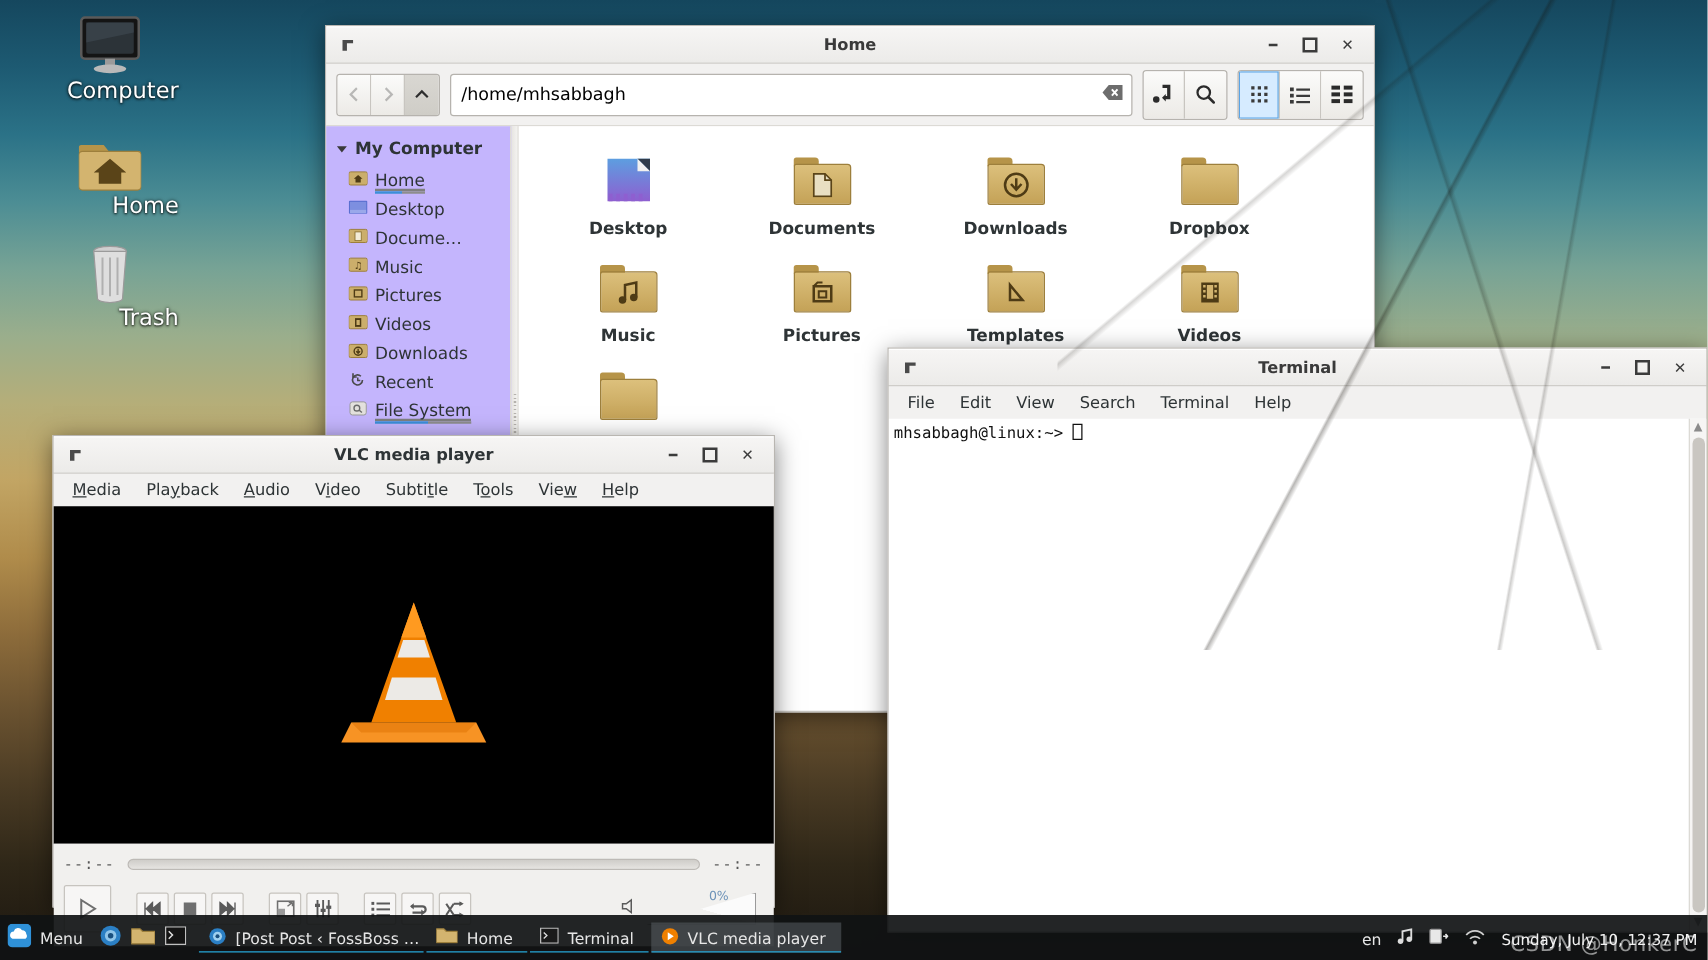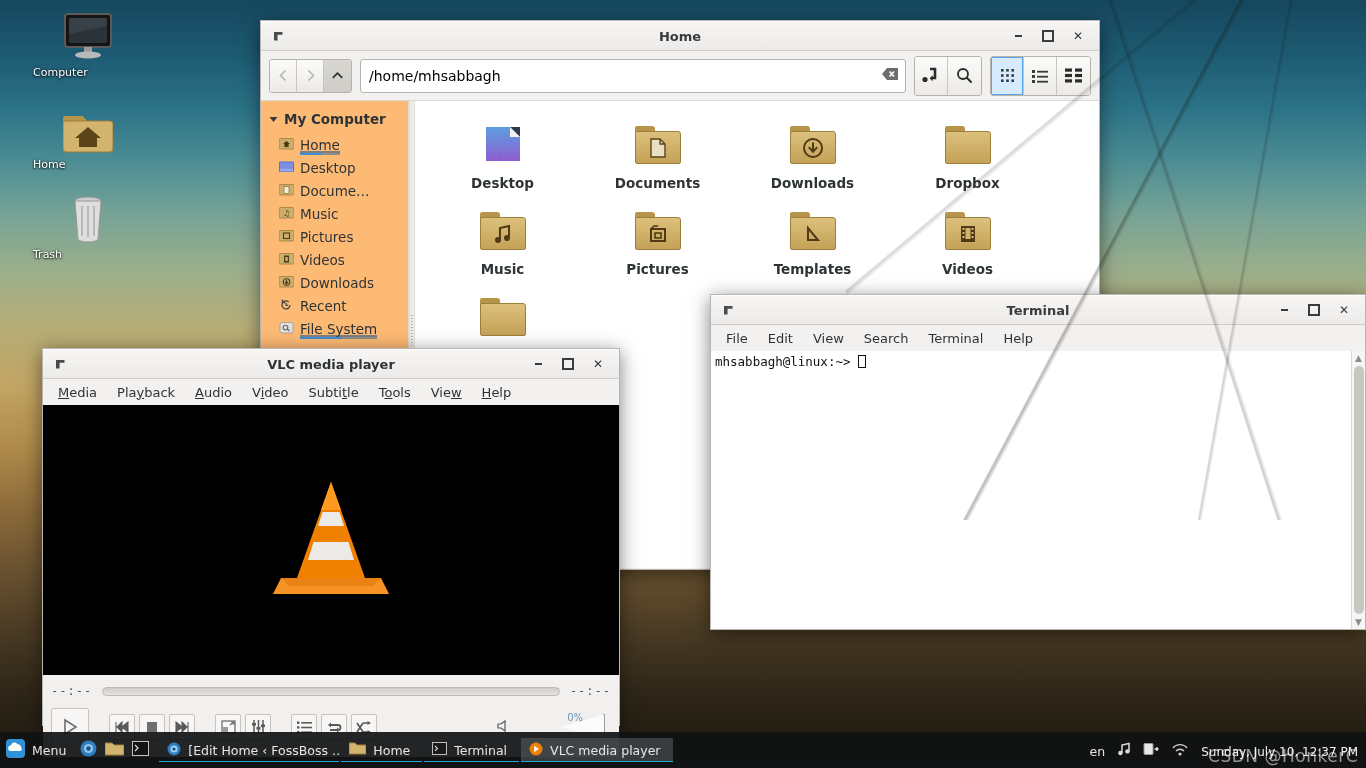--- a/index.html
+++ b/index.html
@@ -23,22 +23,22 @@
     background:
       linear-gradient(118deg, transparent 49.3%, rgba(20,16,10,.30) 49.6%, transparent 50.2%),
       linear-gradient(72deg, transparent 62.5%, rgba(20,16,10,.22) 62.8%, transparent 63.4%),
       linear-gradient(100deg, transparent 72.4%, rgba(20,16,10,.20) 72.7%, transparent 73.2%),
       linear-gradient(140deg, transparent 30.2%, rgba(20,16,10,.17) 30.5%, transparent 31.1%);
     pointer-events: none;
   }
 
   
   .desk-icon {
-    position: absolute; width: 110px; text-align: left;
-    color: #fff; font-size: 11px;
+    position: absolute; width: 110px; text-align: right;
+    color: #fff; font-size: 18px;
     text-shadow: 0 1px 2px rgba(0,0,0,.85), 0 0 3px rgba(0,0,0,.7);
   }
   .desk-icon .glyph { height: 54px; display:flex; align-items:flex-end; justify-content:center; margin-bottom: 4px; }
   .desk-icon .cap { line-height: 14px; }
 
   
   .win { position: absolute; background: #f2f1f0; box-shadow: 0 4px 18px rgba(0,0,0,.5); }
   .titlebar {
     height: 30px; background: linear-gradient(to bottom,#f6f5f4,#ecebe9);
     border-bottom: 1px solid #cfcdc9; display: flex; align-items: center;
@@ -76,21 +76,21 @@
   .navbtn.disabled svg { opacity:.35; }
   .pathentry { flex:1; height:34px; background:#fff; border:1px solid #b6b3ae; border-radius:3px;
                display:flex; align-items:center; padding: 0 6px 0 8px; }
   .pathentry .ptxt { flex:1; font-size: 14px; color:#000000; }
   .tbgrp { display:flex; border:1px solid #b6b3ae; border-radius:3px; overflow:hidden; height:40px; }
   .tbbtn { width:33px; display:flex; align-items:center; justify-content:center;
            background: linear-gradient(to bottom,#fbfbfa,#eceae6); border-right:1px solid #c8c5c0; }
   .tbbtn:last-child { border-right:none; }
   .tbbtn.active { background:#d6ebff; box-shadow: inset 0 0 0 1px #5ba4e5; }
   #fm .body { display:flex; height: calc(100% - 81px); }
-  #fm .sidebar { width: 148px; background:#fdba74; border-right:1px solid #dedbd6;
+  #fm .sidebar { width: 148px; background:#c4b5fd; border-right:1px solid #dedbd6;
                  padding: 8px 0 0 0; position:relative; overflow:hidden; }
   .sb-head { display:flex; align-items:center; gap:6px; padding: 2px 8px 6px 8px;
              font-weight:bold; font-size:13.5px; color:#2e3436; }
   .sb-item { display:flex; align-items:center; gap:6px; padding: 2px 8px 2px 18px;
              font-size: 13.5px; color:#2e3436; height: 23px; }
   .sb-item .lbl { position:relative; }
   .sb-item.sel .lbl { box-shadow: inset 0 -2px 0 0 #7f7f7f; }
   .sb-item.sel .lbl::after { content:""; position:absolute; left:0; right:0; bottom:-2px; height:2px;
                              background: linear-gradient(to right,#3c8fd9 0,#3c8fd9 55%,#8d8d8d 55%,#8d8d8d 100%); }
   .splitter { width: 6px; background: linear-gradient(to right,#e6e4e0,#f4f3f1);
@@ -106,21 +106,21 @@
   
   .folder { position:relative; width:46px; height:38px; }
   .folder .tab { position:absolute; left:0; top:0; width:20px; height:7px;
                  background:#b69449; border-radius:2px 3px 0 0; }
   .folder .bd { position:absolute; left:0; top:5px; width:46px; height:33px; border-radius:2px 3px 2px 2px;
                 background: linear-gradient(to bottom,#dcc07c,#c4a257); border:1px solid #9d7f3c; }
   .folder .sym { position:absolute; left:0; top:5px; width:46px; height:33px;
                  display:flex; align-items:center; justify-content:center; color:#5a4418; font-size:17px;}
 
   
-  #term { left: 710px; top: 294px; width: 656px; height: 336px; border:1px solid #b9b6b1; }
+  #term { left: 710px; top: 278px; width: 656px; height: 468px; border:1px solid #b9b6b1; }
   #term .screen { background:#fff; height: calc(100% - 56px); display:flex; }
   #term .ttext { flex:1; font-family:"DejaVu Sans Mono", monospace; font-size: 12.5px;
                  color:#111; padding: 3px 0 0 4px; white-space:pre; }
   .cursor { display:inline-block; width:8px; height:13px; border:1px solid #111; vertical-align:-2px; }
   .vscroll { width: 14px; background:#f6f5f4; border-left:1px solid #dcdad5;
              display:flex; flex-direction:column; align-items:center; }
   .vscroll .arr { height:14px; display:flex; align-items:center; justify-content:center; color:#8b8b8b; font-size:9px;}
   .vscroll .thumb { flex:1; width:10px; margin:1px 0; background:#c9c6c1; border-radius:5px; }
 
   
@@ -730,21 +730,21 @@
 
     <div class="tasks">
       <div class="task">
         <span>
           <svg width="14" height="14" viewBox="0 0 14 14">
               <circle cx="7" cy="7" r="6.5" fill="#2b7fc4"></circle>
               <circle cx="7" cy="7" r="3.6" fill="#9fd0ef"></circle>
               <circle cx="7" cy="7" r="1.6" fill="#1a4f7e"></circle>
             </svg>
         </span>
-        <span>[Edit Home ‹ FossBoss …</span>
+        <span>[Post Post ‹ FossBoss …</span>
         <span class="ul"></span>
       </div>
       <div class="task">
         <span>
           <svg width="17" height="13" viewBox="0 0 17 13">
               <path d="M0 1 h6 l2 2 h9 v9 H0 Z" fill="#d3b46f" stroke="#9d7f3c"></path>
             </svg>
         </span>
         <span>Home</span>
         <span class="ul"></span>

